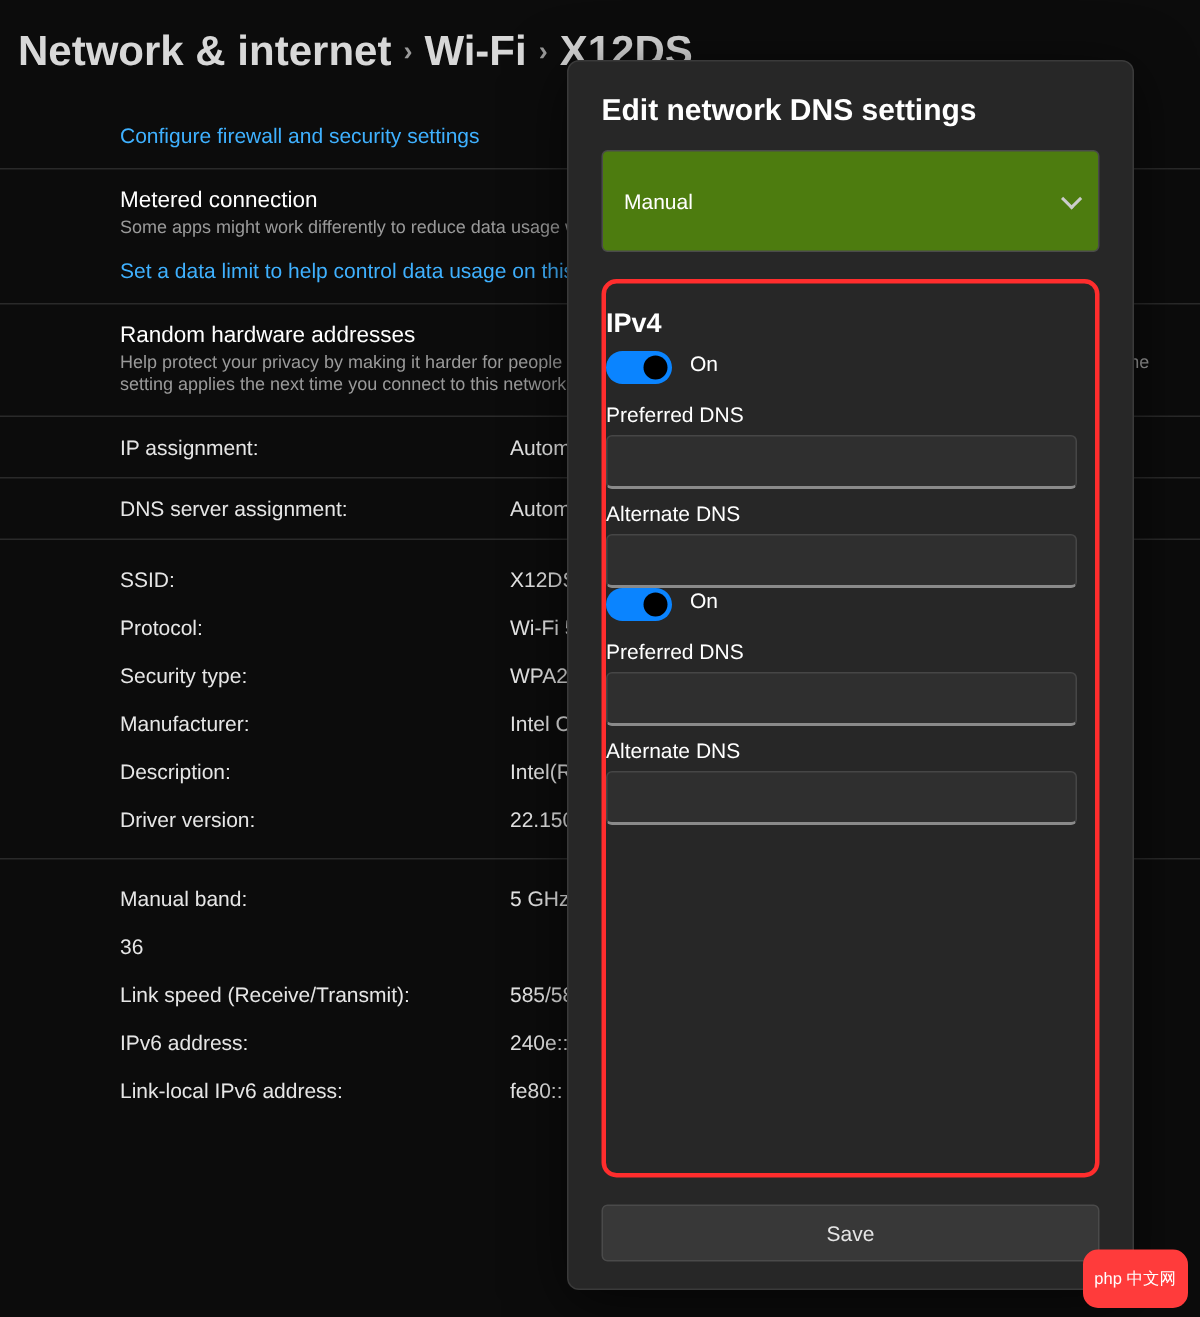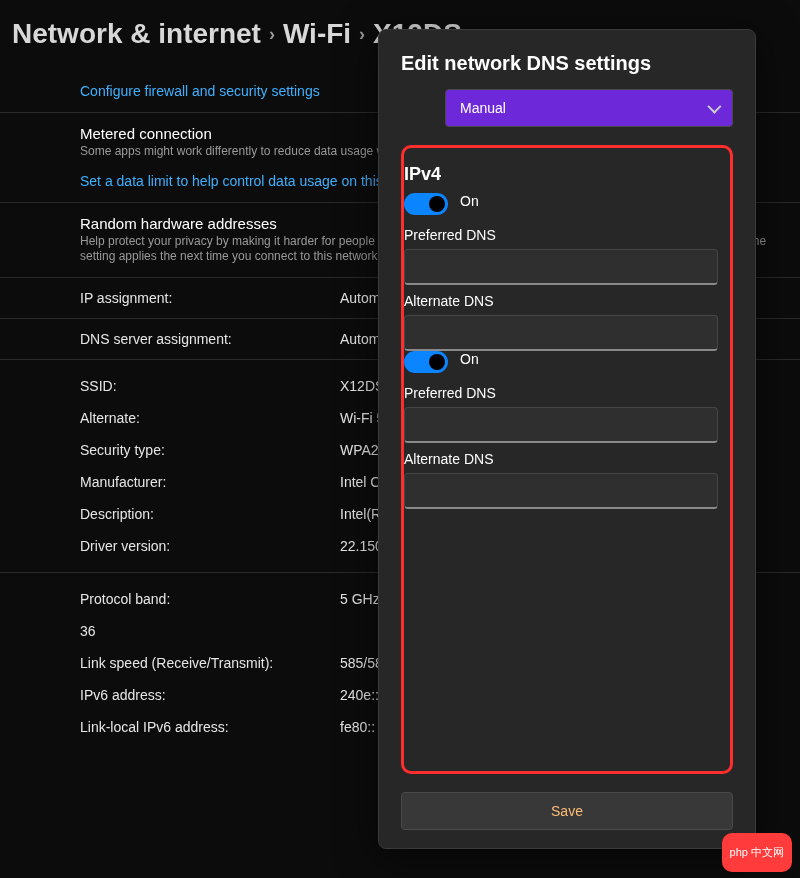--- a/index.html
+++ b/index.html
@@ -42,43 +42,42 @@
     font-size: 14px;
     color: #e6e6e6;
   }
   .kv-row .k { width: 260px; }
   .kv-row .v { color: #e6e6e6; }
 
   
   .dialog {
     position: absolute;
     left: 378px;
-    top: 29px;
+    top: 40px;
     width: 378px;
     height: 820px;
     background: #272727;
     border-radius: 8px;
     border: 1px solid #3a3a3a;
     padding: 22px 22px 18px 22px;
     box-shadow: 0 8px 40px rgba(0,0,0,.6);
     display: flex; flex-direction: column;
   }
   .dialog-title {
     font-size: 20px; font-weight: 600; margin-bottom: 14px;
   }
   .select {
-    background: #6d28d9;
+    background: #4d7c0f;
     border: 1px solid #4a4a4a;
     border-radius: 4px;
-    padding: 10px 14px;
+    padding: 25px 14px;
     font-size: 14px;
     color: #fff;
     display: flex; justify-content: space-between; align-items: center;
     cursor: pointer;
-    margin-left: 44px;
   }
   .chev { width: 10px; height: 10px; border-right:2px solid #ccc; border-bottom:2px solid #ccc; transform: rotate(45deg) translateY(-2px);}
   .highlight-box {
     border: 3px solid #ff2d2d;
     border-radius: 10px;
     margin-top: 18px;
     padding: 10px 12px 18px 0;
     flex: 1;
   }
   .proto-title { font-size: 18px; font-weight:600; margin: 6px 0 8px 0; }
@@ -99,21 +98,21 @@
     border: 1px solid #464646;
     border-bottom: 2px solid #8a8a8a;
     border-radius: 4px;
     color:#fff; font-size:14px; padding: 0 10px;
   }
   .button-row {
     display:flex; gap:12px; margin-top: 18px;
   }
   .btn {
     flex:1; background:#383838; border:1px solid #4a4a4a;
-    border-radius:4px; color:#fdba74; font-size:14px;
+    border-radius:4px; color:#e5e5e5; font-size:14px;
     padding: 10px 16px; text-align:center; cursor:pointer;
   }
   .watermark{
     position:absolute; right:8px; bottom:6px;
     background:#ff3b3b; color:#fff; font-size:11px;
     padding:12px 8px; border-radius:10px; font-family: sans-serif;
   }
 </style>
 </head>
 <body>
@@ -151,21 +150,21 @@
       <span class="k">DNS server assignment:</span>
       <span class="v">Automatic (DHCP)</span>
     </div>
   </div>
   <div class="kv-block" id="props1">
       <div class="kv-row">
         <span class="k">SSID:</span>
         <span class="v">X12DS</span>
       </div>
       <div class="kv-row">
-        <span class="k">Alternate:</span>
+        <span class="k">Protocol:</span>
         <span class="v">Wi-Fi 5 (802.11ac)</span>
       </div>
       <div class="kv-row">
         <span class="k">Security type:</span>
         <span class="v">WPA2-Personal</span>
       </div>
       <div class="kv-row">
         <span class="k">Manufacturer:</span>
         <span class="v">Intel Corporation</span>
       </div>
@@ -173,21 +172,21 @@
         <span class="k">Description:</span>
         <span class="v">Intel(R) Wi-Fi 6 AX201 160MHz</span>
       </div>
       <div class="kv-row">
         <span class="k">Driver version:</span>
         <span class="v">22.150.0.3</span>
       </div>
     </div>
   <div class="kv-block" id="props2">
       <div class="kv-row">
-        <span class="k">Protocol band:</span>
+        <span class="k">Manual band:</span>
         <span class="v">5 GHz</span>
       </div>
       <div class="kv-row">
         <span class="v">36</span>
       </div>
       <div class="kv-row">
         <span class="k">Link speed (Receive/Transmit):</span>
         <span class="v">585/585 (Mbps)</span>
       </div>
       <div class="kv-row">

